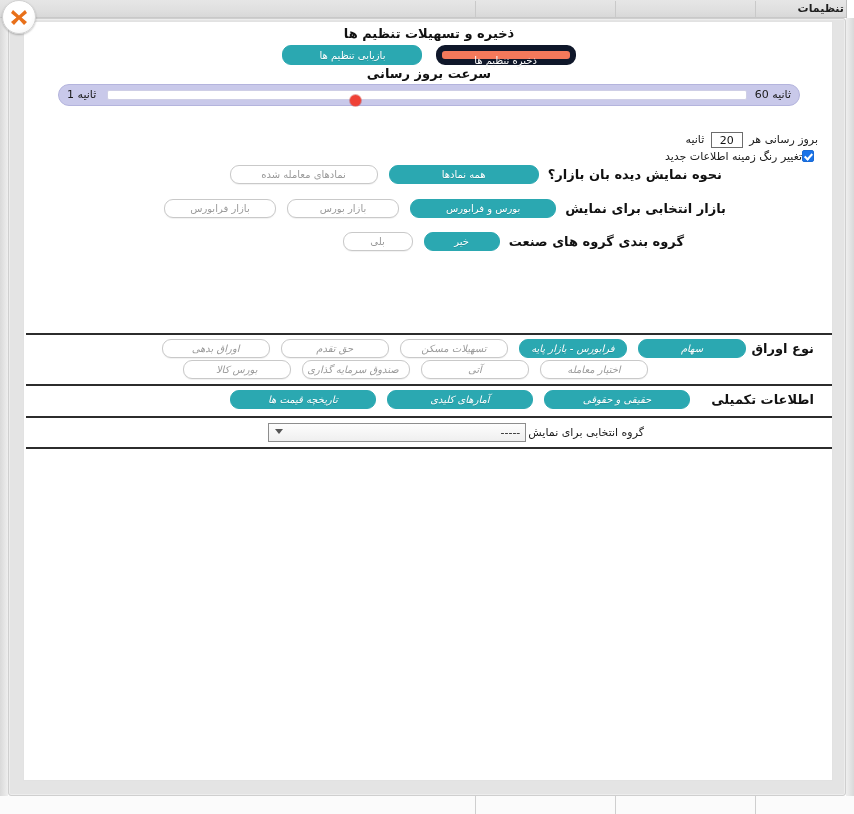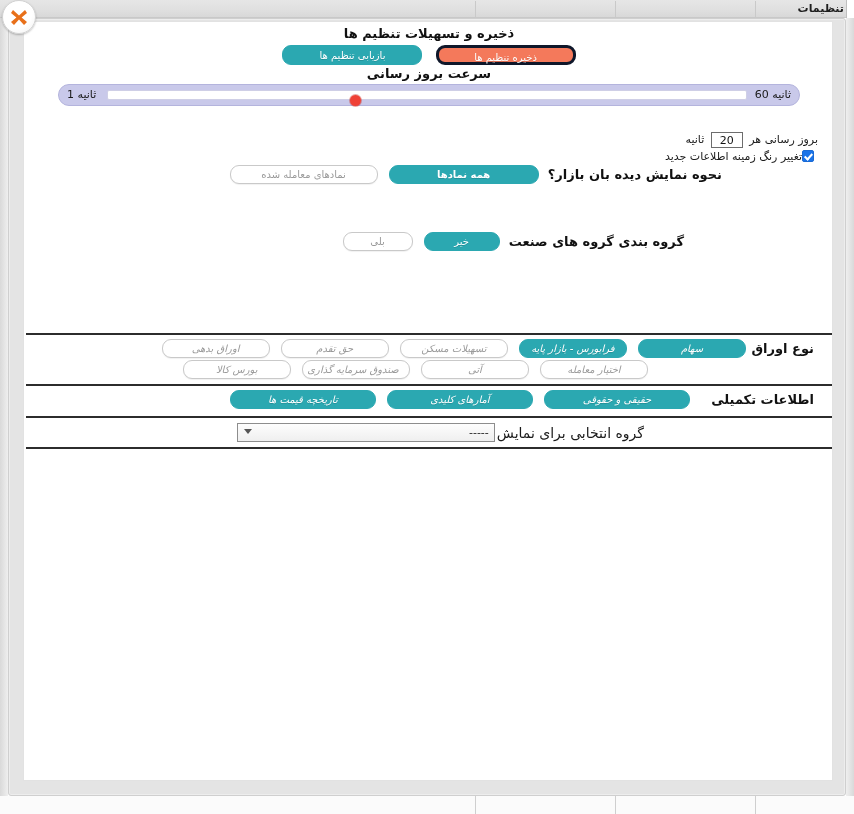--- a/index.html
+++ b/index.html
@@ -136,21 +136,21 @@
   }
   .pill.teal {
     background: #2ba8b1;
     color: #ffffff;
     border: 1px solid #2ba8b1;
     text-shadow: 0 1px 0 rgba(0,0,0,.12);
   }
   .pill.coral {
     background: #f4795b;
     color: #ffffff;
-    border: 3px solid #0f172a;
+    border: 6px solid #0f172a;
     text-shadow: 0 1px 0 rgba(0,0,0,.12);
   }
   .pill.plain {
     background: #ffffff;
     color: #9a9a9a;
     border: 1px solid #c9c9c9;
     box-shadow: 0 1px 1px rgba(0,0,0,.06);
   }
   .pill.two-line {
     height: 30px;
@@ -320,21 +320,21 @@
   #row-select {
     position: absolute;
     top: 400px; right: 0;
     width: 810px;
     white-space: nowrap;
     padding-right: 190px;
     height: 22px;
   }
   #row-select .sel-label {
     display: inline-block;
-    font-size: 14px;
+    font-size: 11px;
     color: #1a1a1a;
     vertical-align: middle;
   }
   .select-box {
     display: inline-block;
     position: relative;
     width: 258px; height: 19px;
     background: linear-gradient(to bottom,#fdfdfd,#efefef);
     border: 1px solid #8d8d8d;
     vertical-align: middle;
@@ -409,24 +409,30 @@
           <input class="num-input" type="text" dir="ltr" value="20" style="">
           <span>ثانیه</span>
         </div>
 
         <div id="bgcolor-row">
           <span class="cbx"></span><span>تغییر رنگ زمینه اطلاعات جدید</span>
         </div>
 
         <div class="opt-row" id="row-market">
           <span class="opt-label">نحوه نمایش دیده بان بازار؟</span>
-          <span class="pill teal" style="width:150px;font-weight:bold;">همه نمادها</span>
+          <span class="pill teal" style="width:150px;">همه نمادها</span>
           <span class="pill plain" style="width:148px;">نمادهای معامله شده</span>
         </div>
 
+        <div class="opt-row" id="row-exchange">
+          <span class="opt-label">بازار انتخابی برای نمایش</span>
+          <span class="pill teal" style="width:146px;">بورس و فرابورس</span>
+          <span class="pill plain" style="width:112px;">بازار بورس</span>
+          <span class="pill plain" style="width:112px;">بازار فرابورس</span>
+        </div>
 
         <div class="opt-row" id="row-industry">
           <span class="opt-label">گروه بندی گروه های صنعت</span>
           <span class="pill teal" style="width:76px;">خیر</span>
           <span class="pill plain" style="width:70px;">بلی</span>
         </div>
 
 
 
         <div class="hr" id="hr1"></div>

